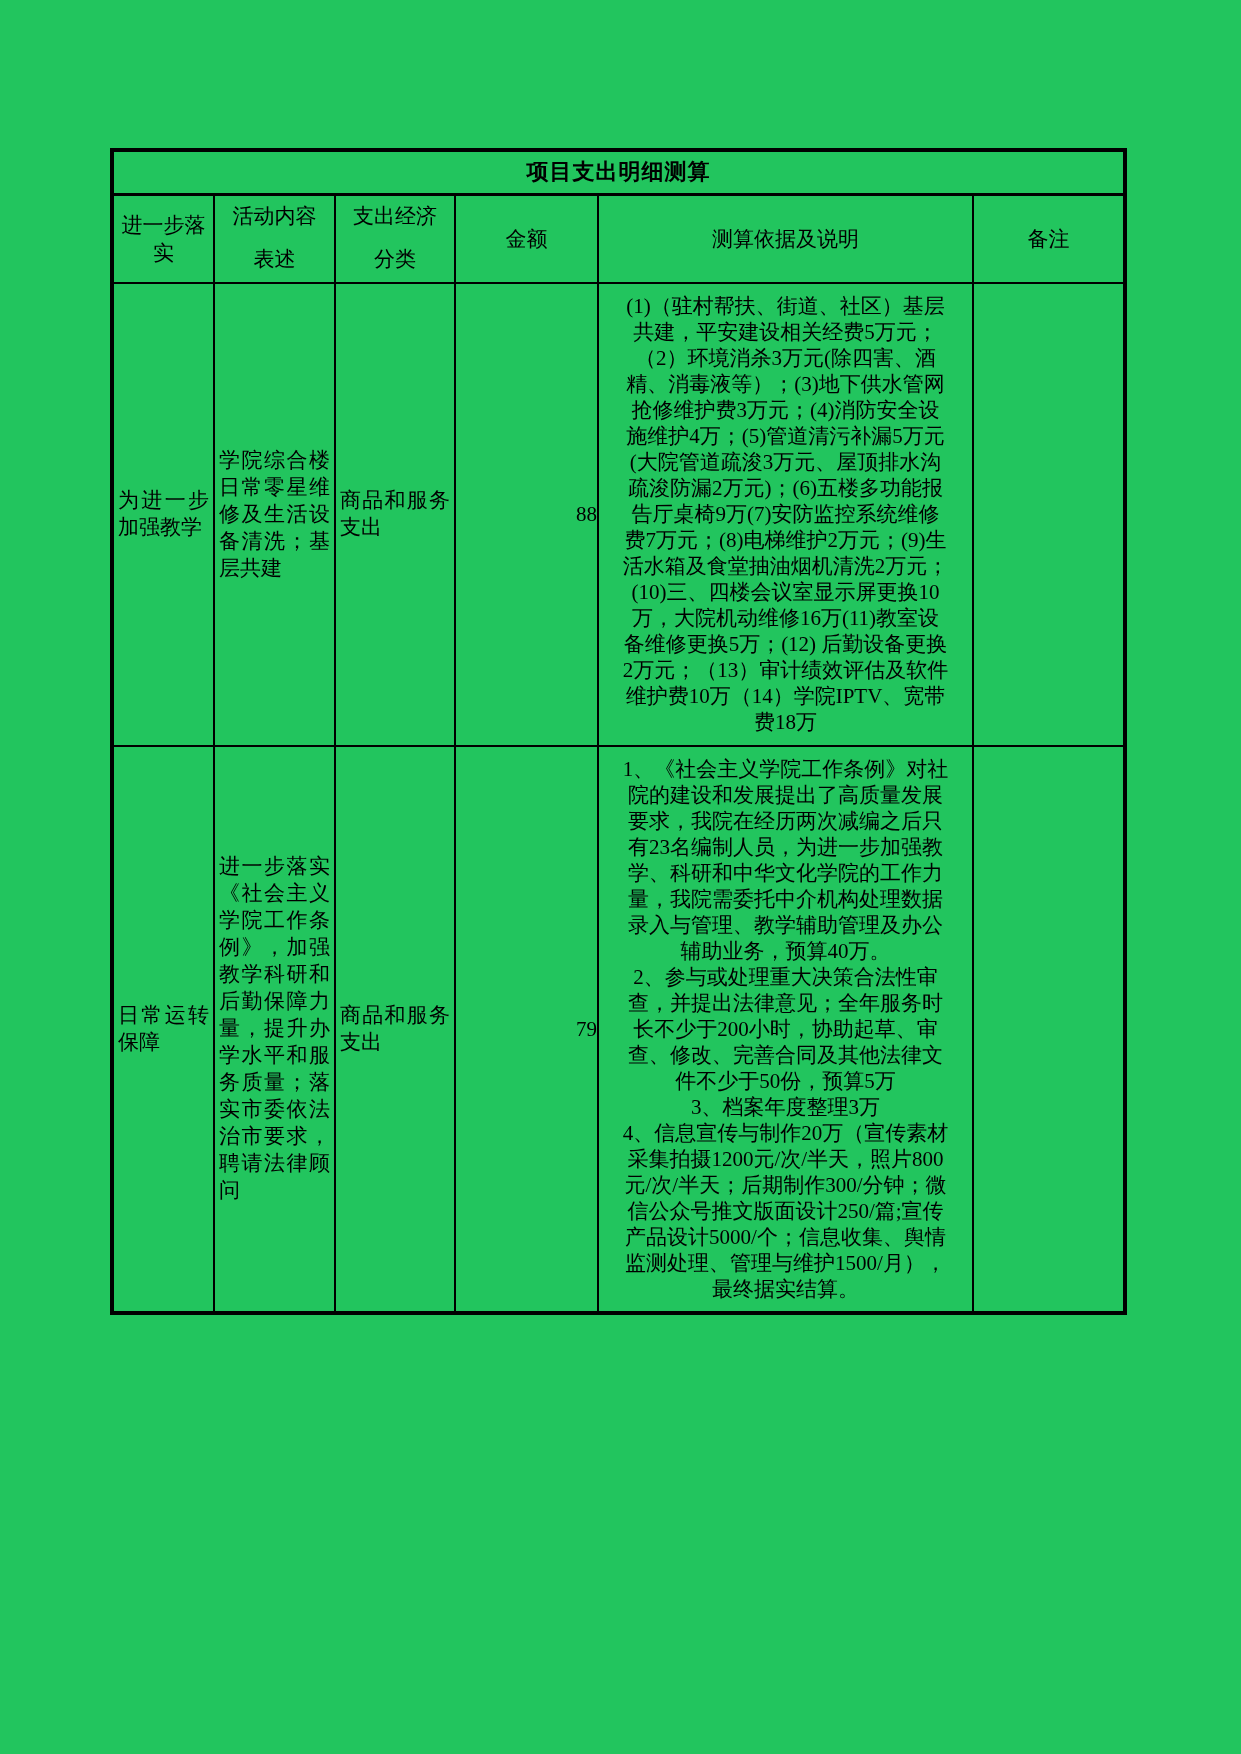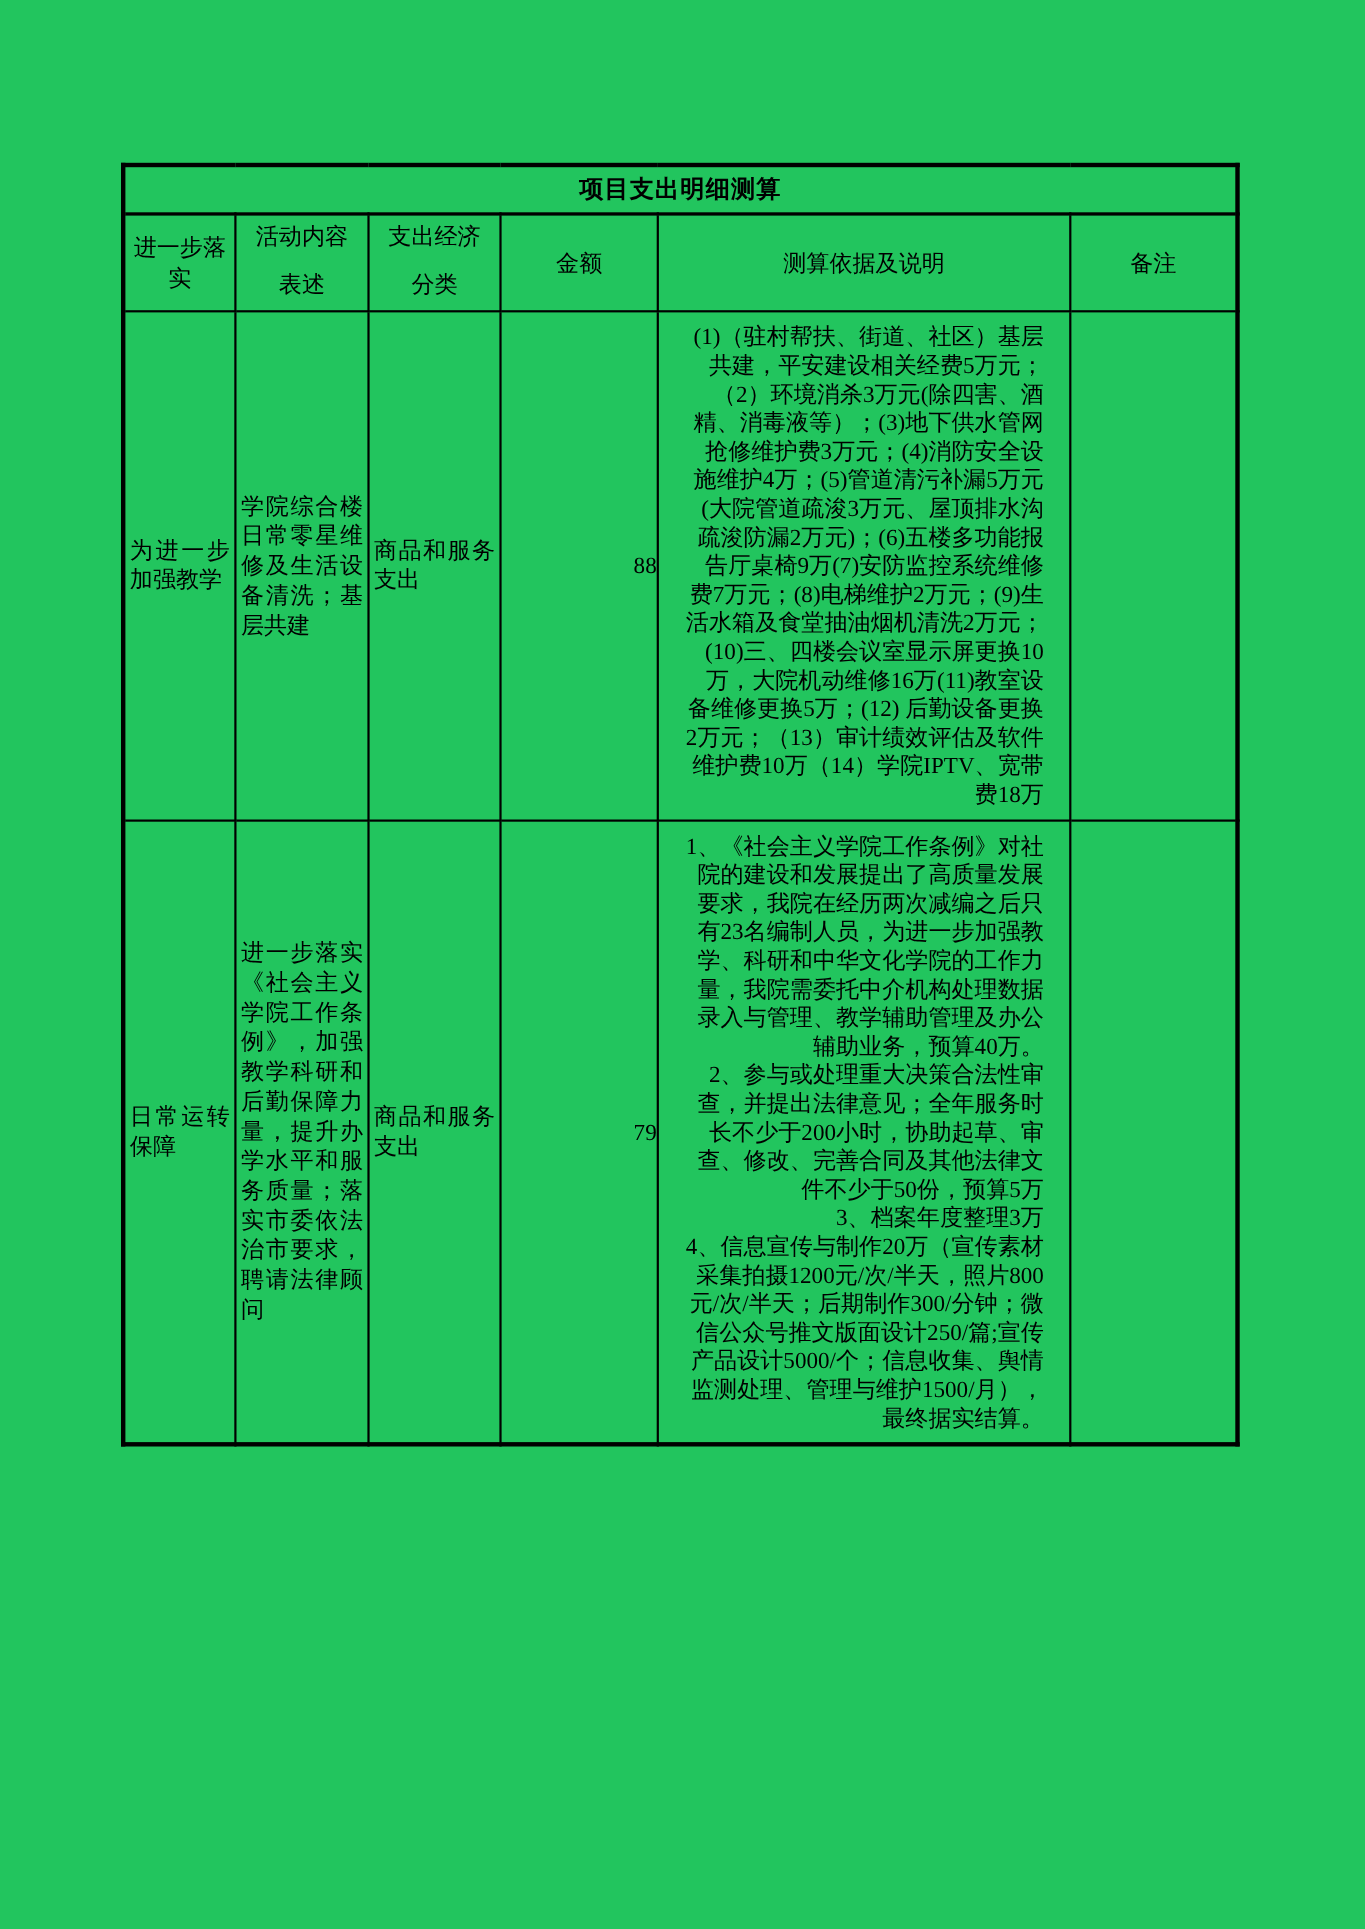--- a/index.html
+++ b/index.html
@@ -60,21 +60,21 @@
     border-radius: 11px;
   }
   td.cell-amount {
     text-align: right;
     line-height: 26px;
   }
   td.cell-basis {
     padding: 4px 23px;
     line-height: 26px;
     white-space: pre-wrap;
-    text-align: right;
+    text-align: center;
     border-radius: 11px;
   }
   td.cell-note { padding: 0 4px; }
 </style>
 </head>
 <body>
 
 <div class="page">
   <table class="budget">
     <colgroup>

